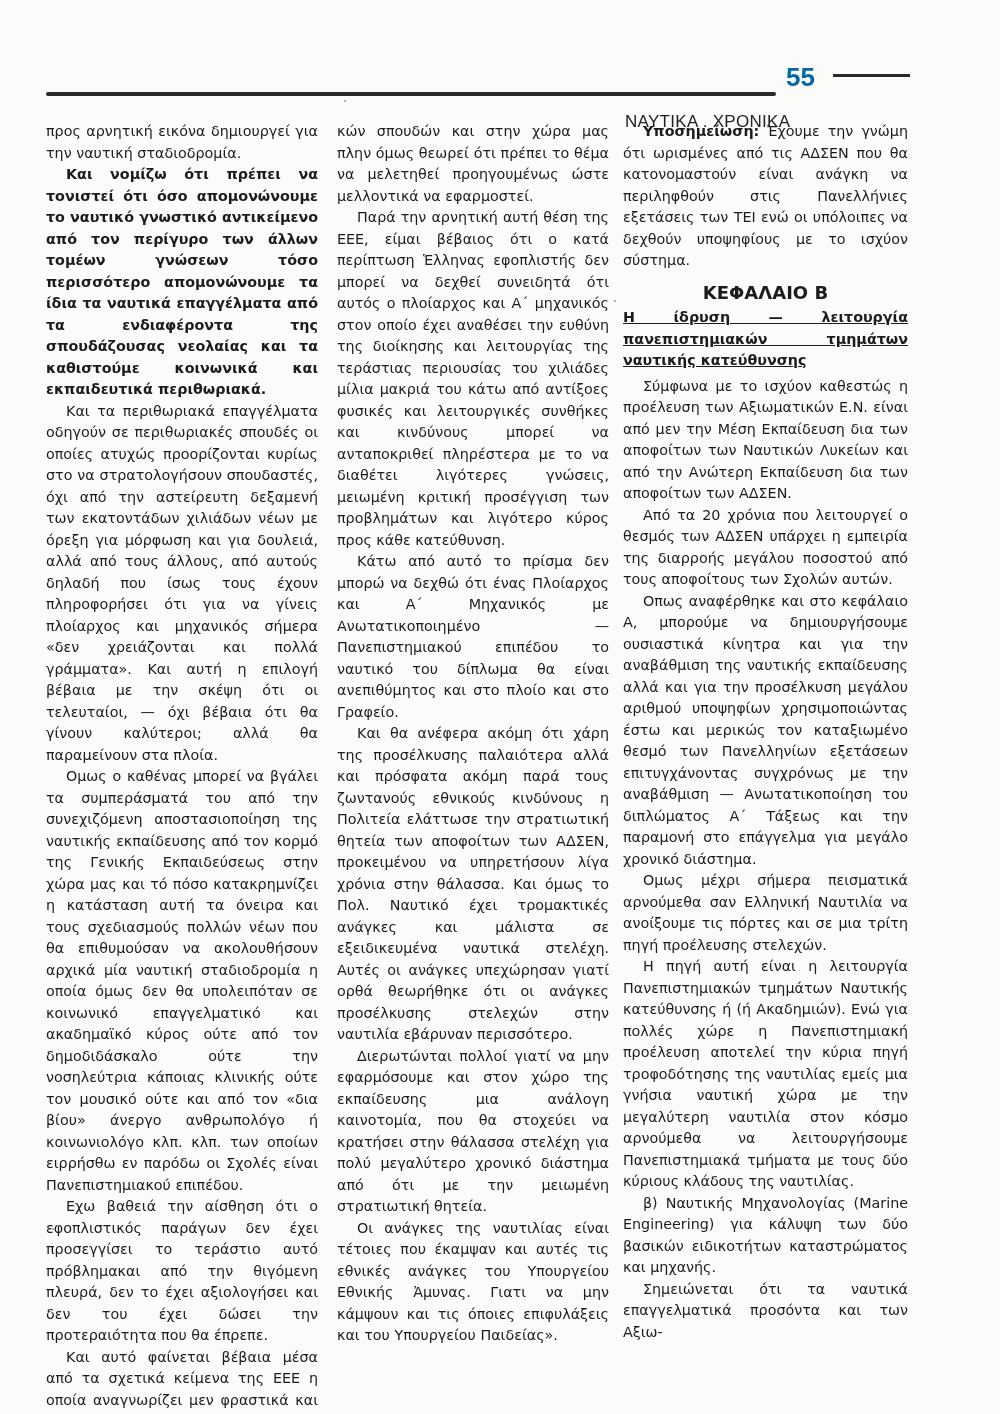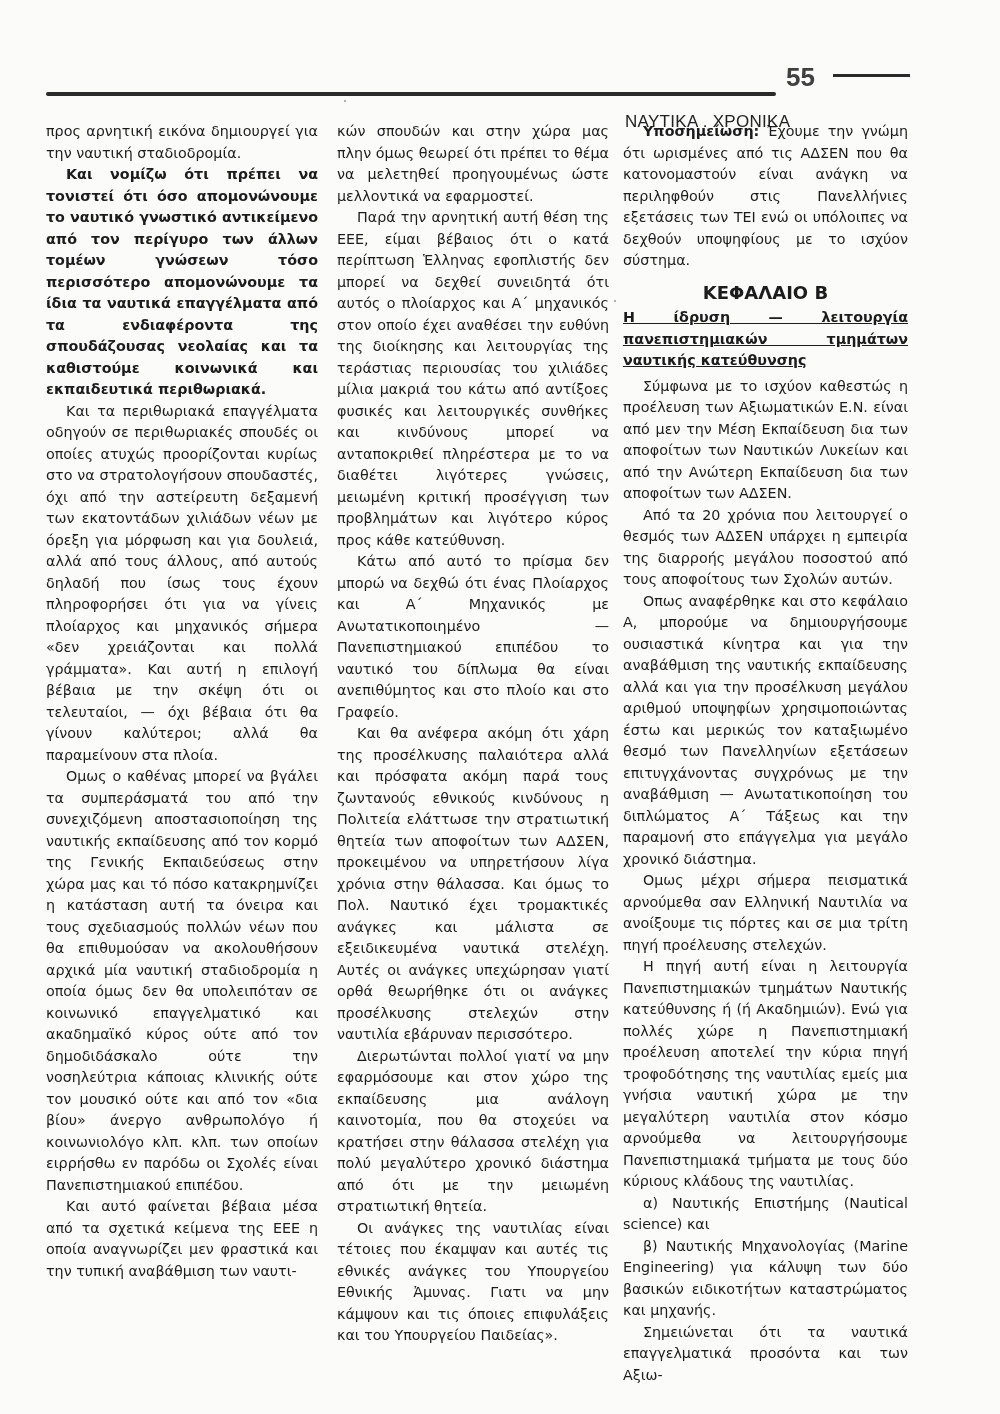--- a/index.html
+++ b/index.html
@@ -15,21 +15,21 @@
     position: absolute; left: 46px; top: 92px; width: 730px; height: 4px;
     background: #2a2a2a; border-radius: 2px;
   }
   .header-rule-right {
     position: absolute; left: 833px; top: 74px; width: 77px; height: 3px;
     background: #2a2a2a;
   }
   .page-number {
     position: absolute; left: 786px; top: 62px;
     font-family: "Liberation Sans", sans-serif; font-weight: bold; font-size: 26px;
-    letter-spacing: 0px; color: #404040;
+    letter-spacing: 0px; color: #0369a1;
   }
   .magazine-title {
     position: absolute; left: 625px; top: 112px;
     font-family: Liberation Sans, sans-serif; font-size: 17px; color: #222;
     letter-spacing: 0.3px;
   }
   .column {
     position: absolute; top: 121px;
     font-size: 14.3px; line-height: 21.5px;
     text-align: justify; hyphens: none;
@@ -55,20 +55,21 @@
 <div class="header-rule-left"></div>
 <div class="page-number">55</div>
 <div class="header-rule-right"></div>
 <div class="magazine-title">ΝΑΥΤΙΚΑ . ΧΡΟΝΙΚΑ</div>
 
 <div class="column col-left">
   <p class="para noindent">προς αρνητική εικόνα δημιουργεί για την ναυτική σταδιοδρομία.</p>
   <p class="para bold">Και νομίζω ότι πρέπει να τονιστεί ότι όσο απομονώνουμε το ναυτικό γνωστικό αντικείμενο από τον περίγυρο των άλλων τομέων γνώσεων τόσο περισσότερο απομονώνουμε τα ίδια τα ναυτικά επαγγέλματα από τα ενδιαφέροντα της σπουδάζουσας νεολαίας και τα καθιστούμε κοινωνικά και εκπαιδευτικά περιθωριακά.</p>
   <p class="para">Και τα περιθωριακά επαγγέλματα οδηγούν σε περιθωριακές σπουδές οι οποίες ατυχώς προορίζονται κυρίως στο να στρατολογήσουν σπουδαστές, όχι από την αστείρευτη δεξαμενή των εκατοντάδων χιλιάδων νέων με όρεξη για μόρφωση και για δουλειά, αλλά από τους άλλους, από αυτούς δηλαδή που ίσως τους έχουν πληροφορήσει ότι για να γίνεις πλοίαρχος και μηχανικός σήμερα «δεν χρειάζονται και πολλά γράμματα». Και αυτή η επιλογή βέβαια με την σκέψη ότι οι τελευταίοι, — όχι βέβαια ότι θα γίνουν καλύτεροι; αλλά θα παραμείνουν στα πλοία.</p>
   <p class="para">Ομως ο καθένας μπορεί να βγάλει τα συμπεράσματά του από την συνεχιζόμενη αποστασιοποίηση της ναυτικής εκπαίδευσης από τον κορμό της Γενικής Εκπαιδεύσεως στην χώρα μας και τό πόσο κατακρημνίζει η κατάσταση αυτή τα όνειρα και τους σχεδιασμούς πολλών νέων που θα επιθυμούσαν να ακολουθήσουν αρχικά μία ναυτική σταδιοδρομία η οποία όμως δεν θα υπολειπόταν σε κοινωνικό επαγγελματικό και ακαδημαϊκό κύρος ούτε από τον δημοδιδάσκαλο ούτε την νοσηλεύτρια κάποιας κλινικής ούτε τον μουσικό ούτε και από τον «δια βίου» άνεργο ανθρωπολόγο ή κοινωνιολόγο κλπ. κλπ. των οποίων ειρρήσθω εν παρόδω οι Σχολές είναι Πανεπιστημιακού επιπέδου.</p>
+  <p class="para">Εχω βαθειά την αίσθηση ότι ο εφοπλιστικός παράγων δεν έχει προσεγγίσει το τεράστιο αυτό πρόβλημακαι από την θιγόμενη πλευρά, δεν το έχει αξιολογήσει και δεν του έχει δώσει την προτεραιότητα που θα έπρεπε.</p>
   <p class="para">Και αυτό φαίνεται βέβαια μέσα από τα σχετικά κείμενα της ΕΕΕ η οποία αναγνωρίζει μεν φραστικά και την τυπική αναβάθμιση των ναυτι-</p>
 </div>
 
 <div class="column col-middle">
   <p class="para noindent">κών σπουδών και στην χώρα μας πλην όμως θεωρεί ότι πρέπει το θέμα να μελετηθεί προηγουμένως ώστε μελλοντικά να εφαρμοστεί.</p>
   <p class="para">Παρά την αρνητική αυτή θέση της ΕΕΕ, είμαι βέβαιος ότι ο κατά περίπτωση Ἑλληνας εφοπλιστής δεν μπορεί να δεχθεί συνειδητά ότι αυτός ο πλοίαρχος και Α΄ μηχανικός στον οποίο έχει αναθέσει την ευθύνη της διοίκησης και λειτουργίας της τεράστιας περιουσίας του χιλιάδες μίλια μακριά του κάτω από αντίξοες φυσικές και λειτουργικές συνθήκες και κινδύνους μπορεί να ανταποκριθεί πληρέστερα με το να διαθέτει λιγότερες γνώσεις, μειωμένη κριτική προσέγγιση των προβλημάτων και λιγότερο κύρος προς κάθε κατεύθυνση.</p>
   <p class="para">Κάτω από αυτό το πρίσμα δεν μπορώ να δεχθώ ότι ένας Πλοίαρχος και Α΄ Μηχανικός με Ανωτατικοποιημένο — Πανεπιστημιακού επιπέδου το ναυτικό του δίπλωμα θα είναι ανεπιθύμητος και στο πλοίο και στο Γραφείο.</p>
   <p class="para">Και θα ανέφερα ακόμη ότι χάρη της προσέλκυσης παλαιότερα αλλά και πρόσφατα ακόμη παρά τους ζωντανούς εθνικούς κινδύνους η Πολιτεία ελάττωσε την στρατιωτική θητεία των αποφοίτων των ΑΔΣΕΝ, προκειμένου να υπηρετήσουν λίγα χρόνια στην θάλασσα. Και όμως το Πολ. Ναυτικό έχει τρομακτικές ανάγκες και μάλιστα σε εξειδικευμένα ναυτικά στελέχη. Αυτές οι ανάγκες υπεχώρησαν γιατί ορθά θεωρήθηκε ότι οι ανάγκες προσέλκυσης στελεχών στην ναυτιλία εβάρυναν περισσότερο.</p>
   <p class="para">Διερωτώνται πολλοί γιατί να μην εφαρμόσουμε και στον χώρο της εκπαίδευσης μια ανάλογη καινοτομία, που θα στοχεύει να κρατήσει στην θάλασσα στελέχη για πολύ μεγαλύτερο χρονικό διάστημα από ότι με την μειωμένη στρατιωτική θητεία.</p>
   <p class="para">Οι ανάγκες της ναυτιλίας είναι τέτοιες που έκαμψαν και αυτές τις εθνικές ανάγκες του Υπουργείου Εθνικής Ἀμυνας. Γιατι να μην κάμψουν και τις όποιες επιφυλάξεις και του Υπουργείου Παιδείας».</p>
@@ -76,20 +77,19 @@
 
 <div class="column col-right">
   <p class="para"><span class="label-bold">Υποσημείωση:</span><span> Ἐχουμε την γνώμη ότι ωρισμένες από τις ΑΔΣΕΝ που θα κατονομαστούν είναι ανάγκη να περιληφθούν στις Πανελλήνιες εξετάσεις των ΤΕΙ ενώ οι υπόλοιπες να δεχθούν υποψηφίους με το ισχύον σύστημα.</span></p>
   <div class="chapter-heading">ΚΕΦΑΛΑΙΟ Β</div>
   <div class="section-heading">Η ίδρυση — λειτουργία πανεπιστημιακών τμημάτων ναυτικής κατεύθυνσης</div>
   <p class="para">Σύμφωνα με το ισχύον καθεστώς η προέλευση των Αξιωματικών Ε.Ν. είναι από μεν την Μέση Εκπαίδευση δια των αποφοίτων των Ναυτικών Λυκείων και από την Ανώτερη Εκπαίδευση δια των αποφοίτων των ΑΔΣΕΝ.</p>
   <p class="para">Από τα 20 χρόνια που λειτουργεί ο θεσμός των ΑΔΣΕΝ υπάρχει η εμπειρία της διαρροής μεγάλου ποσοστού από τους αποφοίτους των Σχολών αυτών.</p>
   <p class="para">Οπως αναφέρθηκε και στο κεφάλαιο Α, μπορούμε να δημιουργήσουμε ουσιαστικά κίνητρα και για την αναβάθμιση της ναυτικής εκπαίδευσης αλλά και για την προσέλκυση μεγάλου αριθμού υποψηφίων χρησιμοποιώντας έστω και μερικώς τον καταξιωμένο θεσμό των Πανελληνίων εξετάσεων επιτυγχάνοντας συγχρόνως με την αναβάθμιση — Ανωτατικοποίηση του διπλώματος Α΄ Τάξεως και την παραμονή στο επάγγελμα για μεγάλο χρονικό διάστημα.</p>
   <p class="para">Ομως μέχρι σήμερα πεισματικά αρνούμεθα σαν Ελληνική Ναυτιλία να ανοίξουμε τις πόρτες και σε μια τρίτη πηγή προέλευσης στελεχών.</p>
   <p class="para">Η πηγή αυτή είναι η λειτουργία Πανεπιστημιακών τμημάτων Ναυτικής κατεύθυνσης ή (ή Ακαδημιών). Ενώ για πολλές χώρε η Πανεπιστημιακή προέλευση αποτελεί την κύρια πηγή τροφοδότησης της ναυτιλίας εμείς μια γνήσια ναυτική χώρα με την μεγαλύτερη ναυτιλία στον κόσμο αρνούμεθα να λειτουργήσουμε Πανεπιστημιακά τμήματα με τους δύο κύριους κλάδους της ναυτιλίας.</p>
-  <p class="para">α) Ναυτικής Επιστήμης (Nautical science) και</p>
   <p class="para">β) Ναυτικής Μηχανολογίας (Marine Engineering) για κάλυψη των δύο βασικών ειδικοτήτων καταστρώματος και μηχανής.</p>
   <p class="para">Σημειώνεται ότι τα ναυτικά επαγγελματικά προσόντα και των Αξιω-</p>
 </div>
 
 <div class="scan-dot" style="left:344px;top:100px;"></div>
 <div class="scan-dot" style="left:614px;top:300px;"></div>
 <div class="scan-dot" style="left:52px;top:1228px;"></div>
 
 </body></html>

